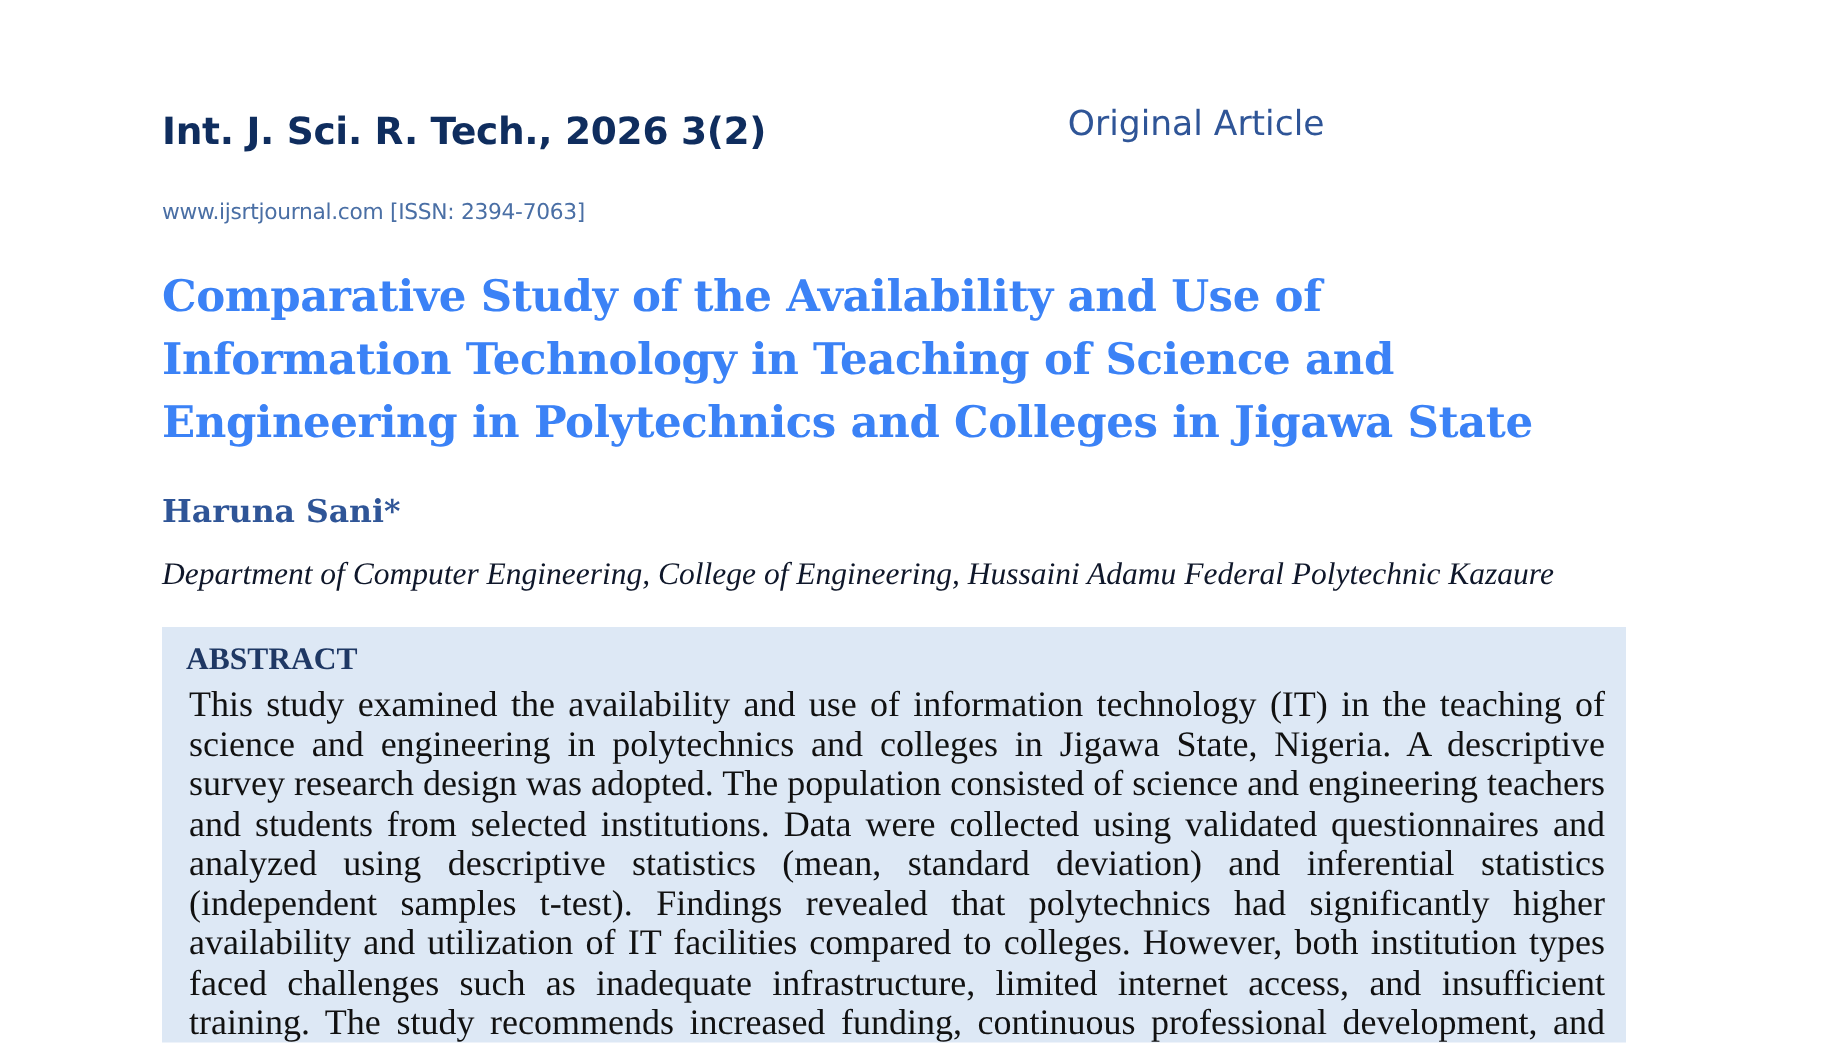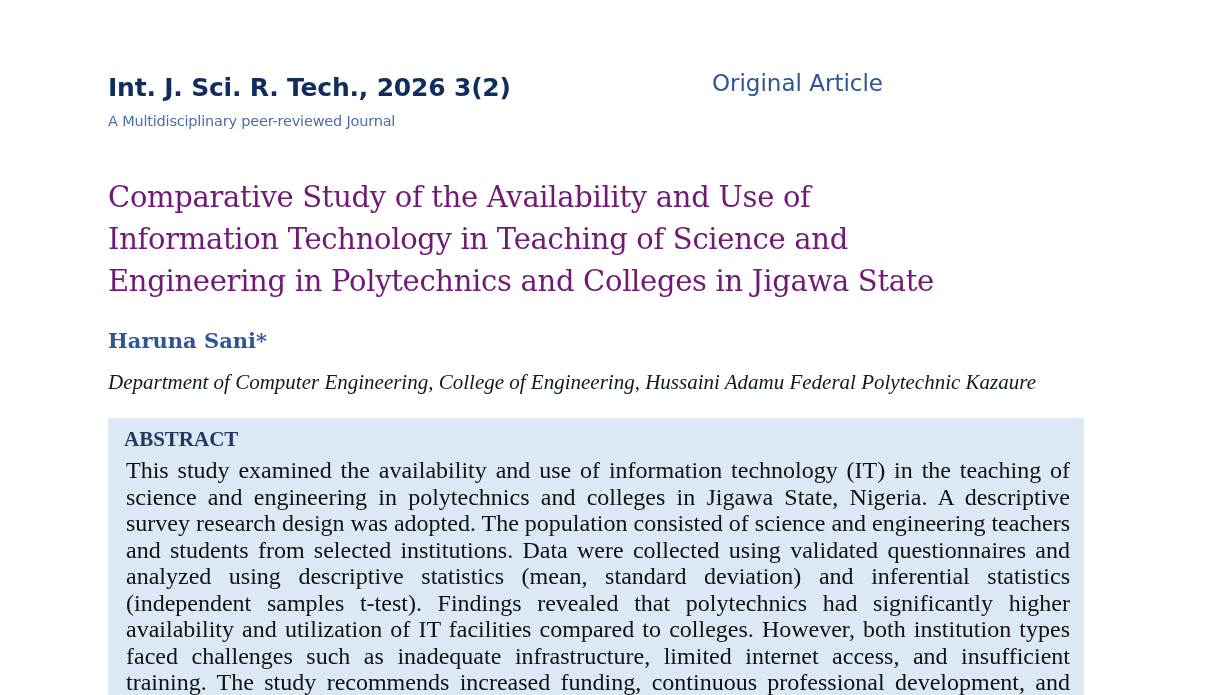--- a/index.html
+++ b/index.html
@@ -48,24 +48,24 @@
       font-size: 23px;
       color: #2f5597;
       white-space: nowrap;
     }
     .title {
       position: absolute;
       left: 108px;
       top: 176px;
       width: 1000px;
       font-family: "DejaVu Serif", serif;
-      font-weight: normal;
+      font-weight: bold;
       font-size: 29px;
       line-height: 42px;
-      color: #701a75;
+      color: #3b82f6;
       margin: 0;
       letter-spacing: -0.3px;
     }
     .title span { display: block; white-space: nowrap; }
     .author {
       position: absolute;
       left: 108px;
       top: 328px;
       font-family: "DejaVu Serif", serif;
       font-weight: bold;
@@ -126,21 +126,21 @@
       margin: 0;
     }
     .keywords-label { font-weight: bold; }
   </style>
 </head>
 <body>
 
 <div class="page">
 
   <div class="journal-name">Int. J. Sci. R. Tech., 2026 3(2)</div>
-  <div class="journal-sub line1">A Multidisciplinary peer-reviewed Journal</div>
+  <div class="journal-sub line2">www.ijsrtjournal.com [ISSN: 2394-7063]</div>
 
   <div class="article-type">Original Article</div>
 
   <h1 class="title">
     <span>Comparative Study of the Availability and Use of</span>
     <span>Information Technology in Teaching of Science and</span>
     <span>Engineering in Polytechnics and Colleges in Jigawa State</span>
   </h1>
 
   <div class="author">Haruna Sani*</div>

